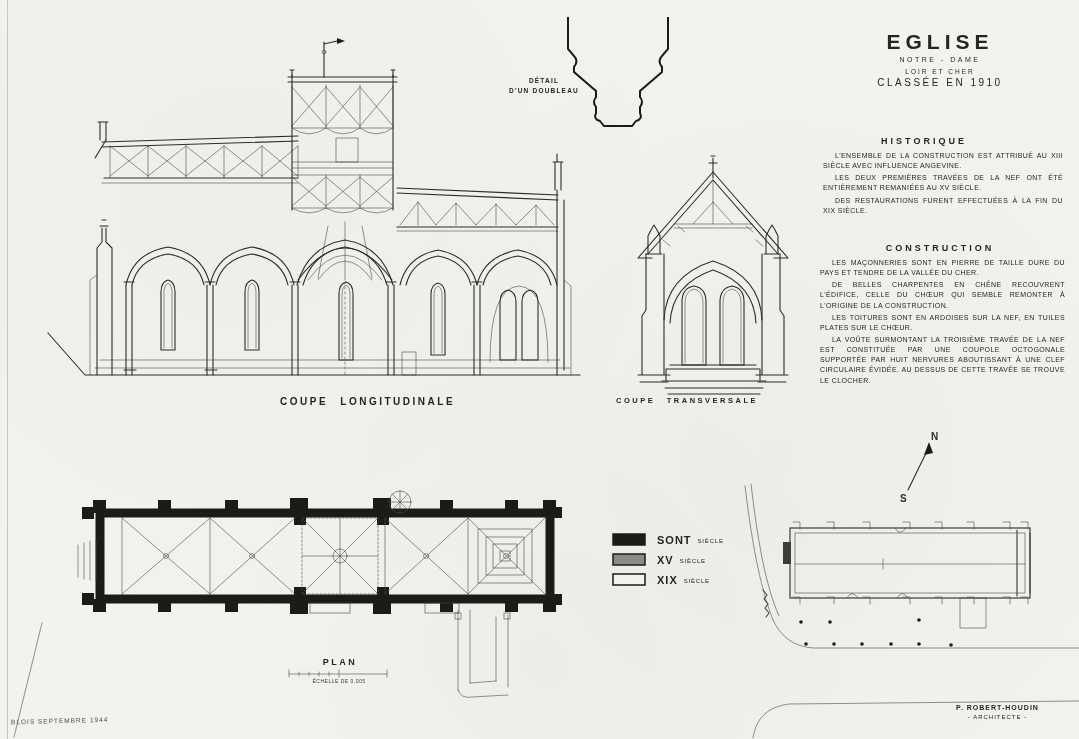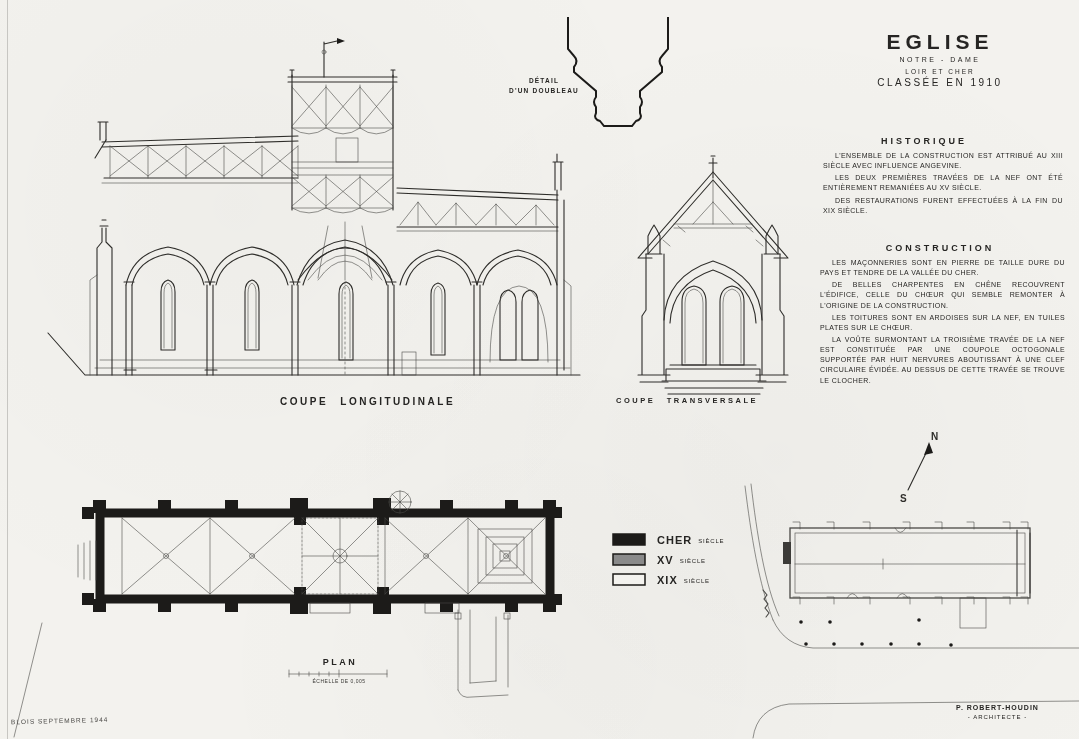--- a/index.html
+++ b/index.html
@@ -288,21 +288,21 @@
   <svg class="abs" style="left:287px;top:669px;" width="108" height="16" viewBox="0 0 108 16">
     <path class="ink-thin" d="M2,5 L100,5 M2,1 L2,8 M12,3 L12,7 M22,3 L22,7 M32,3 L32,7 M42,3 L42,7 M52,1 L52,8 M100,1 L100,8"></path>
     <text x="52" y="14" font-size="5" text-anchor="middle" fill="#3a3936" letter-spacing="0.5">ÉCHELLE DE 0,005</text>
   </svg>
 
   <div class="abs" style="left:612px;top:533px;">
     <div class="legend-row">
       <svg class="legend-swatch" width="34" height="13">
         <rect x="1" y="1" width="32" height="11" stroke="#1c1b19" stroke-width="1.5" fill="#1c1b19"></rect>
       </svg>
-      <span class="legend-numeral">CHER</span>
+      <span class="legend-numeral">SONT</span>
       <span class="legend-word">SIÈCLE</span>
     </div>
     <div class="legend-row">
       <svg class="legend-swatch" width="34" height="13">
         <rect x="1" y="1" width="32" height="11" stroke="#1c1b19" stroke-width="1.5" fill="#8a8a8a"></rect>
       </svg>
       <span class="legend-numeral">XV</span>
       <span class="legend-word">SIÈCLE</span>
     </div>
     <div class="legend-row">

